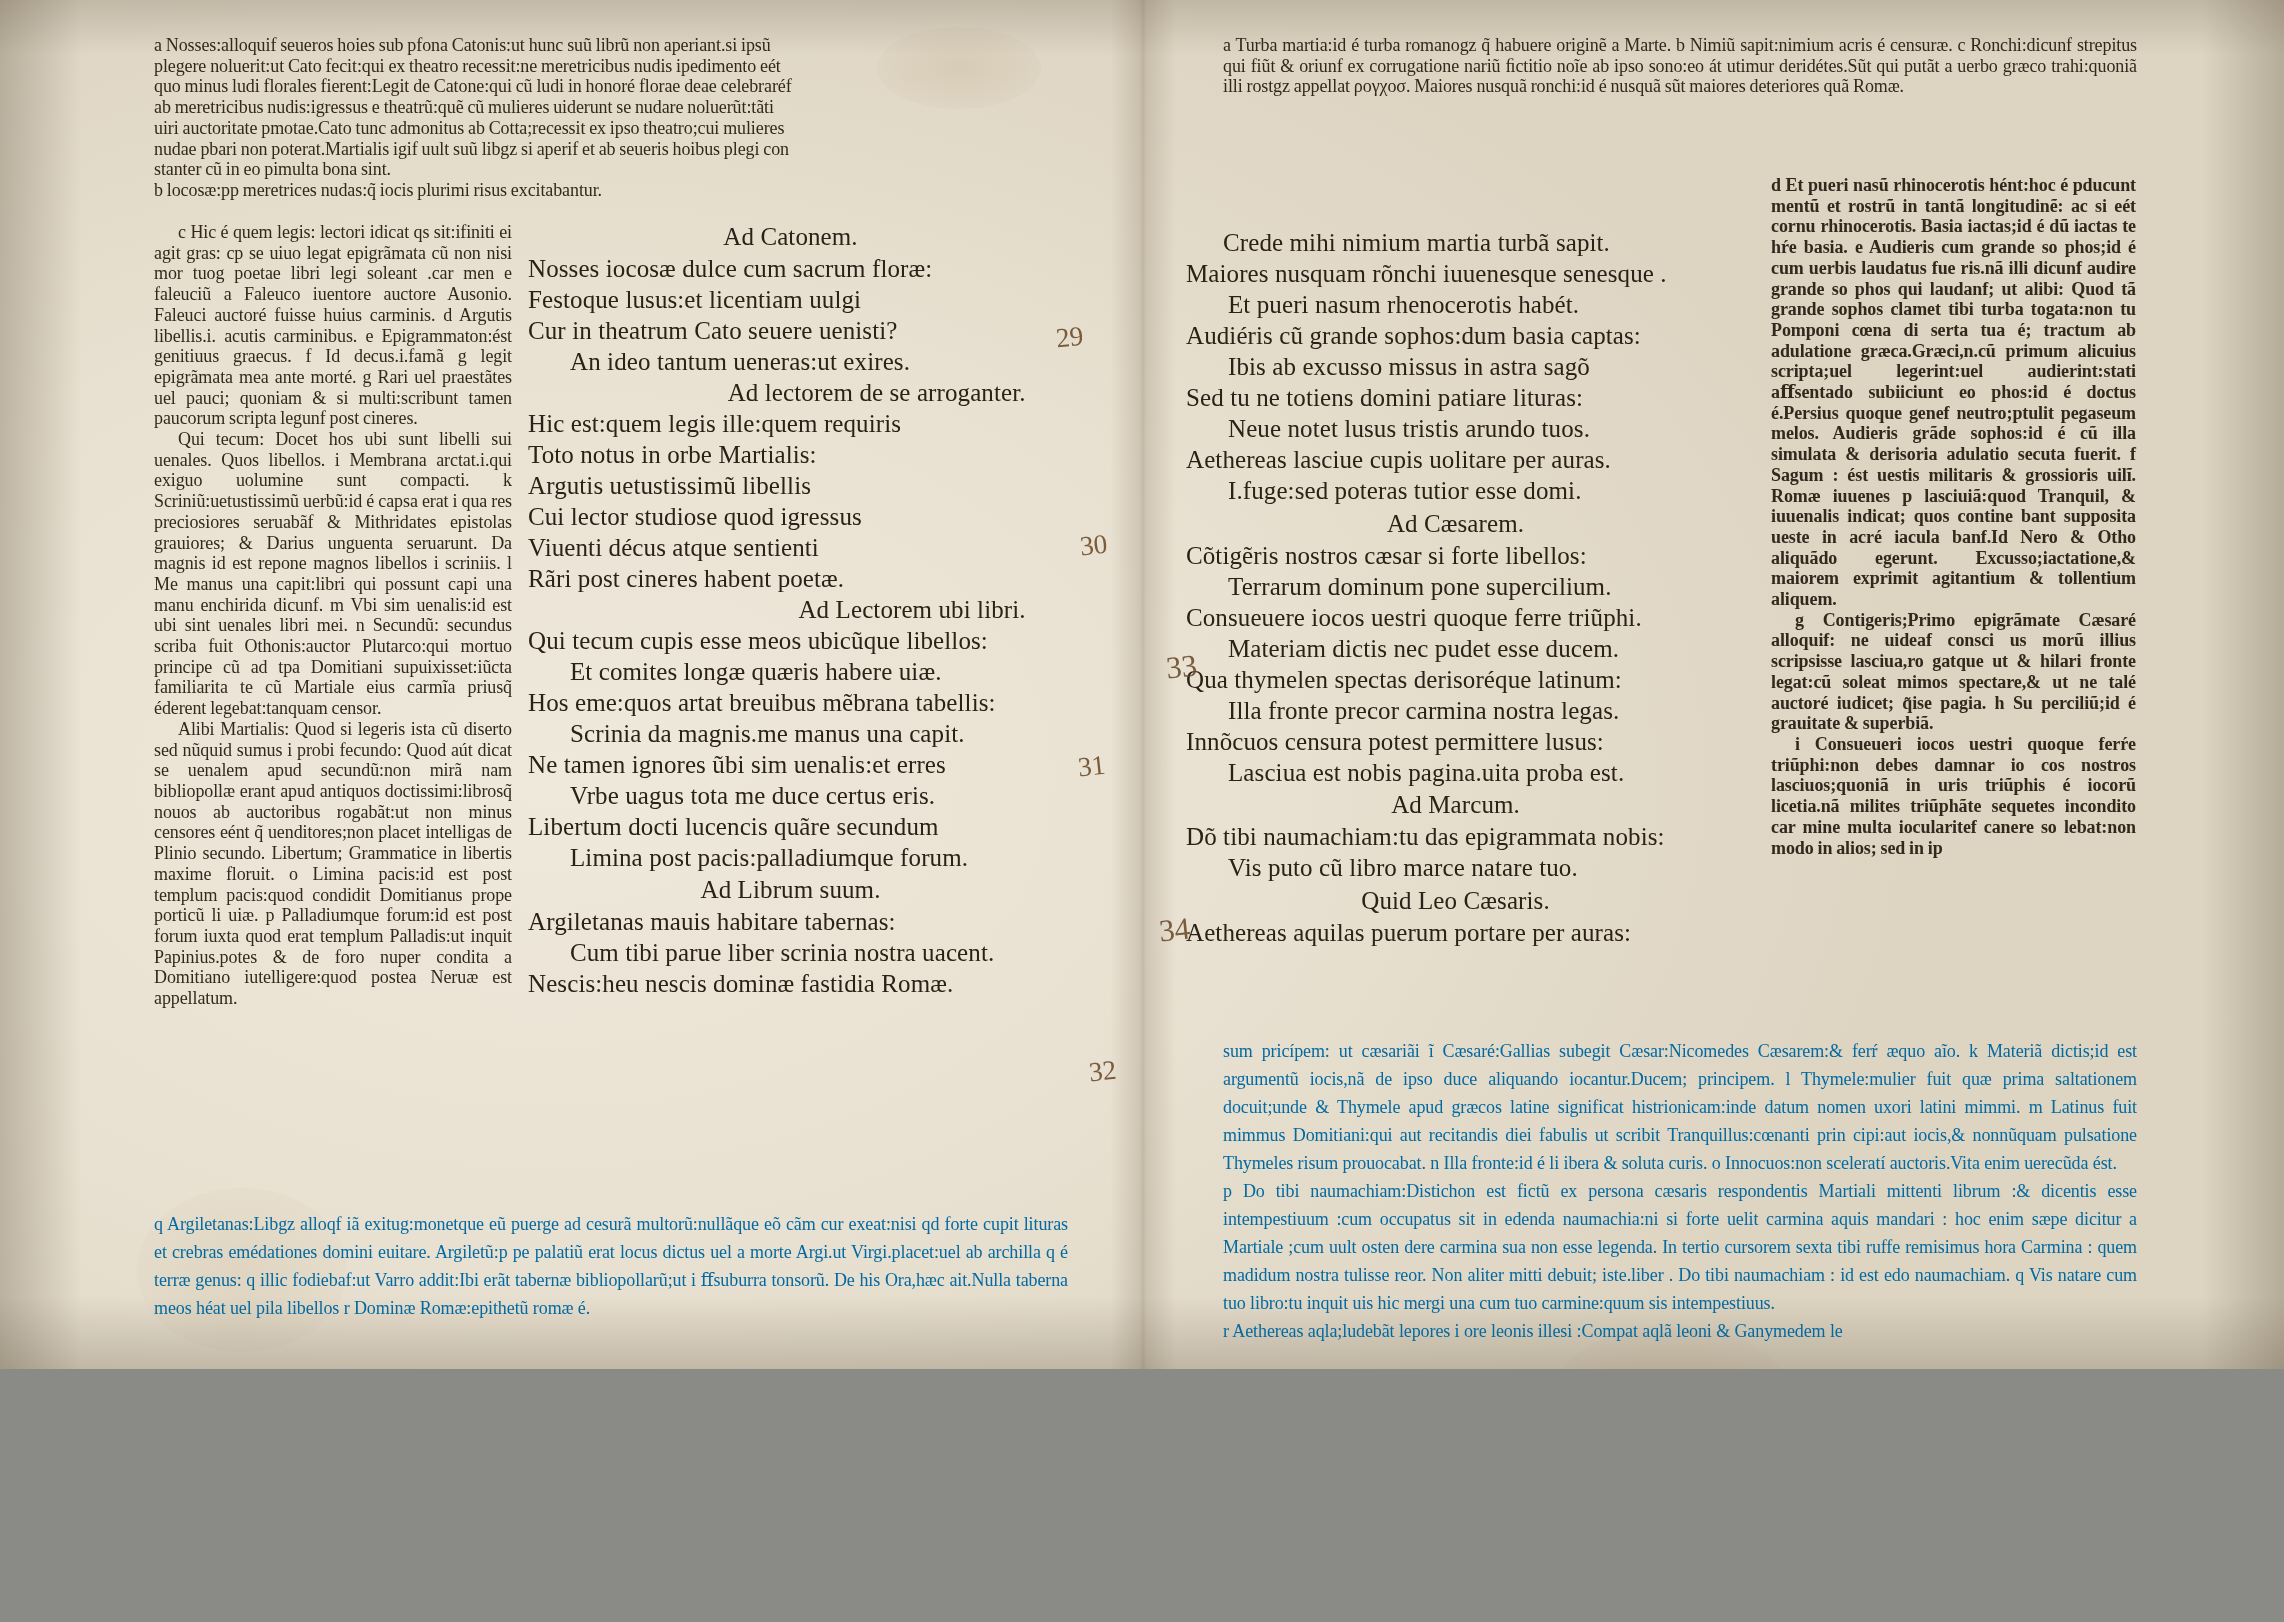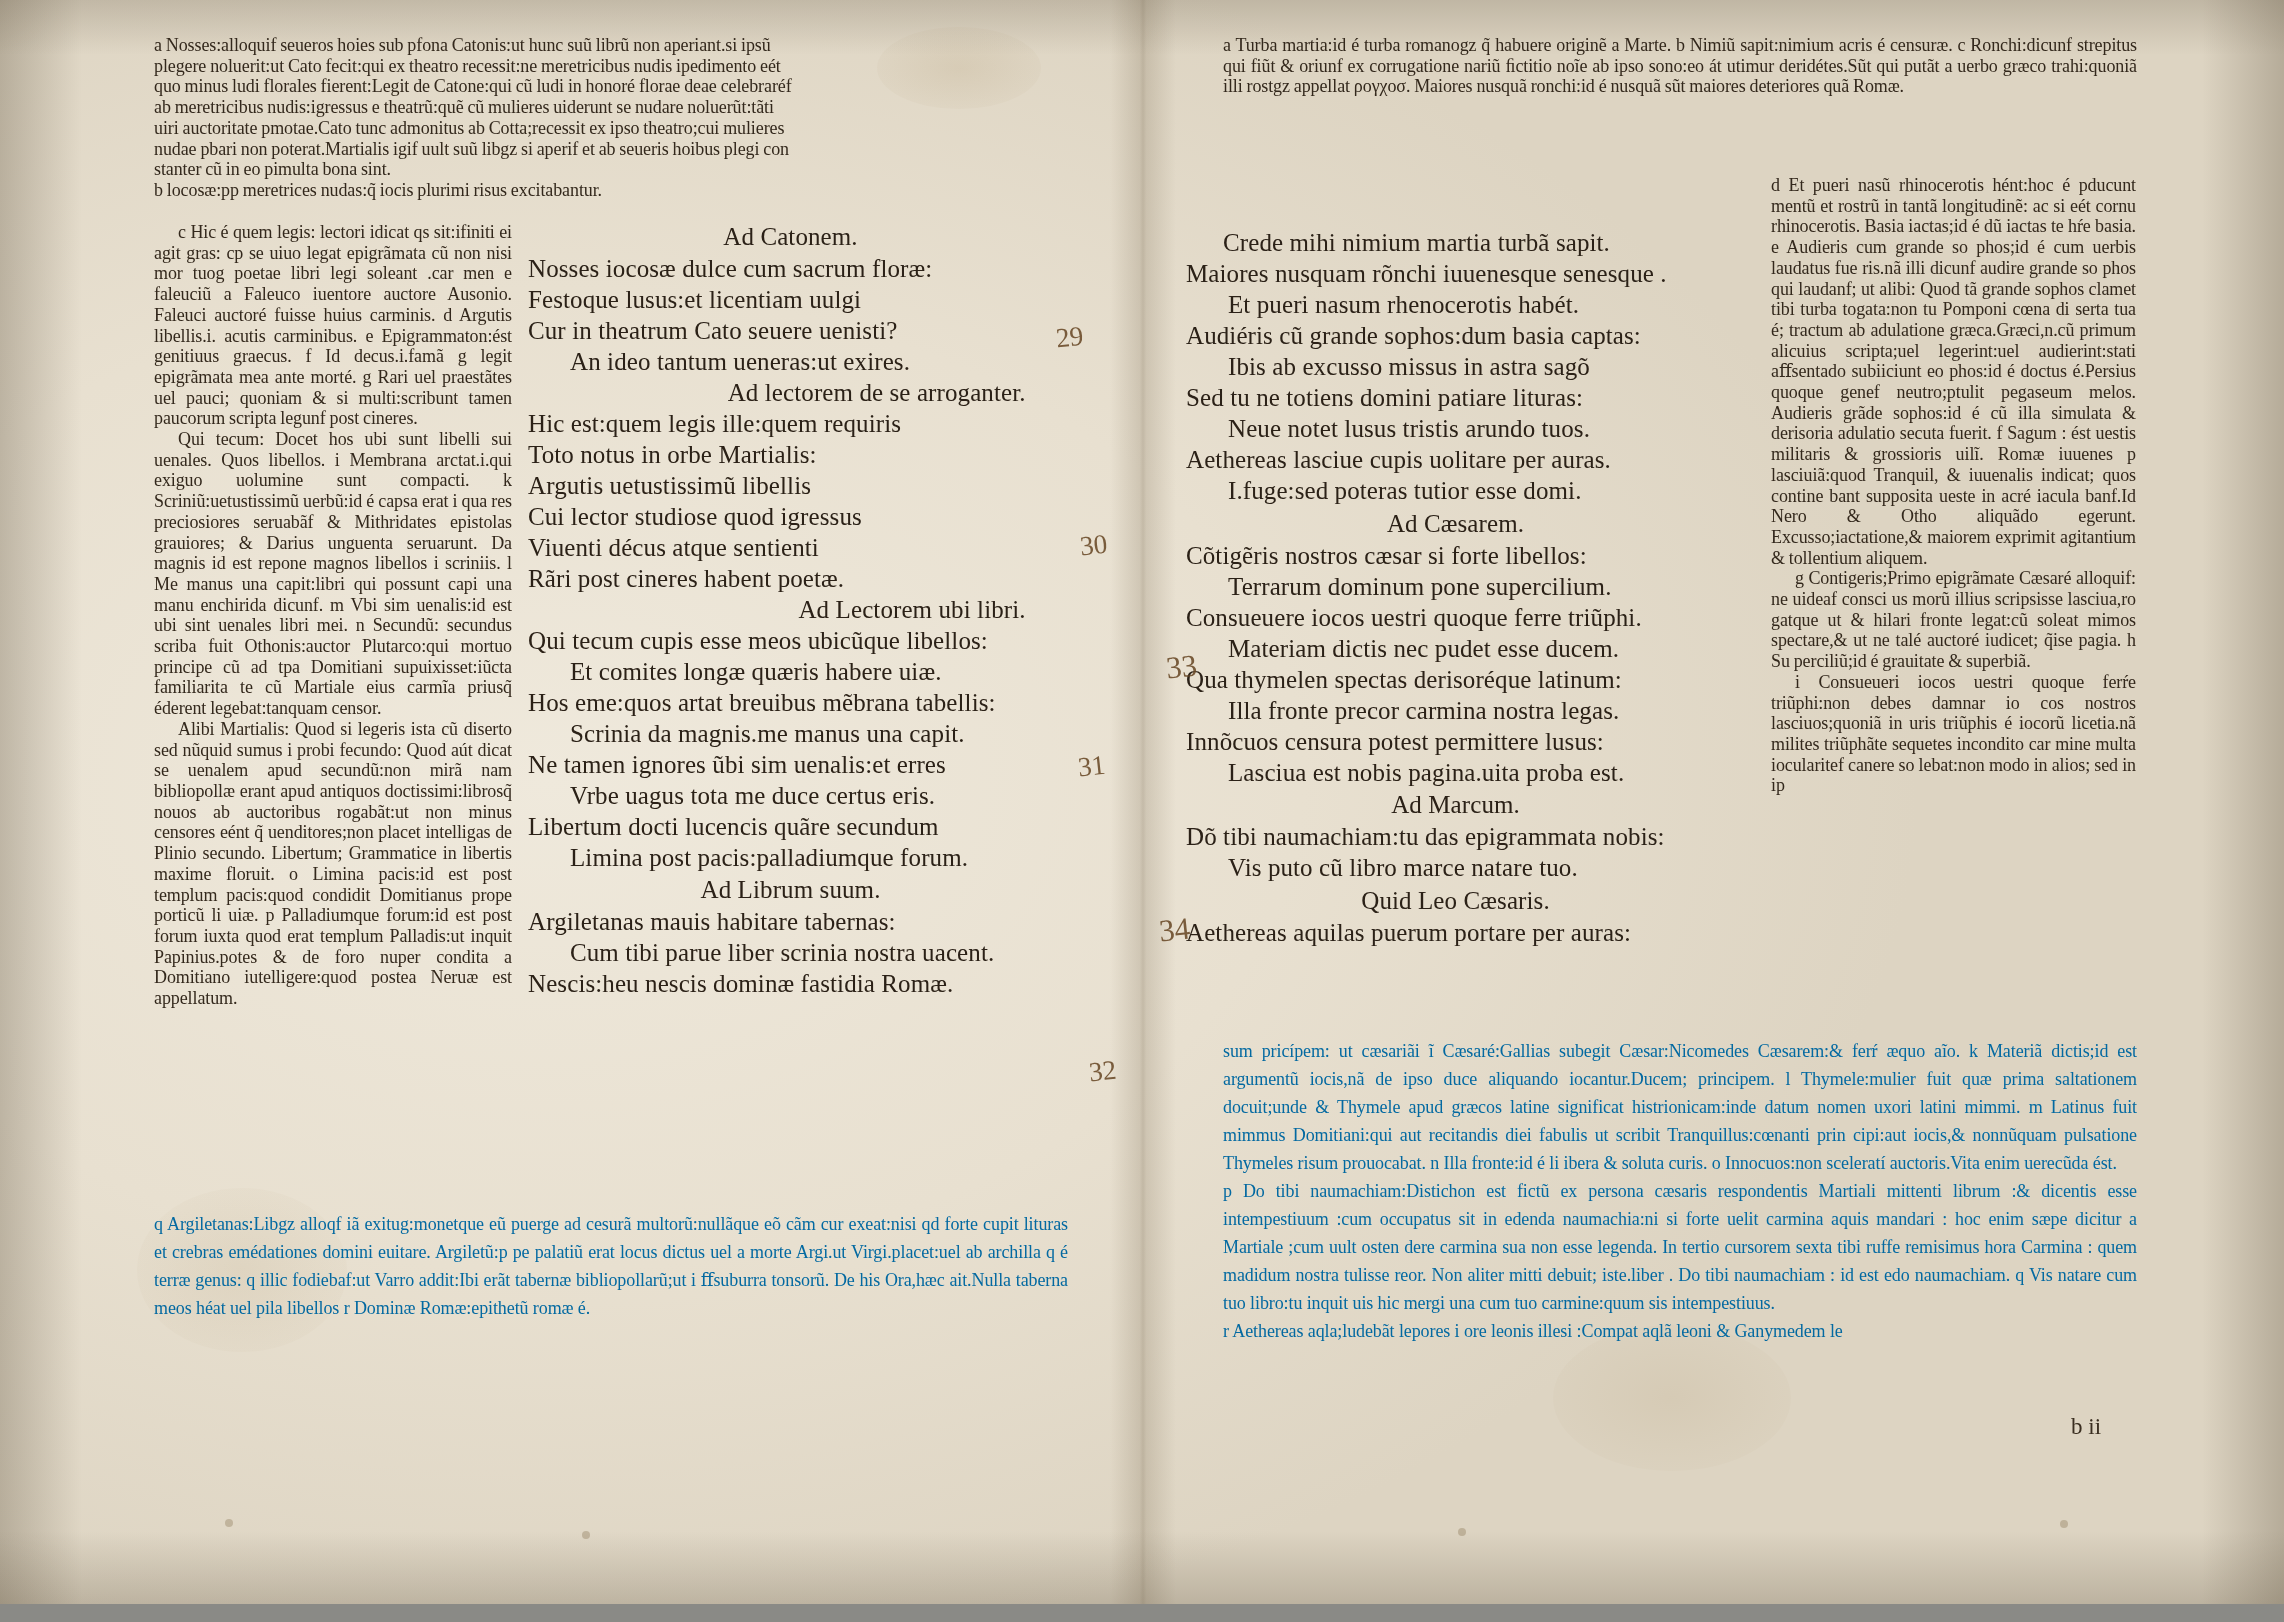--- a/index.html
+++ b/index.html
@@ -3,21 +3,21 @@
 <meta charset="utf-8">
 <style>
   html, body {
     margin: 0;
     padding: 0;
     background: #8a8a86;
   }
   #page {
     position: relative;
     width: 2284px;
-    height: 1604px;
+    height: 1369px;
     background: #d9d2c2;
     overflow: hidden;
     font-family: "Liberation Serif", "DejaVu Serif", serif;
     color: #2a2118;
   }
   
   .paper {
     position: absolute;
     top: 0; left: 0;
     width: 2284px; height: 1623px;
@@ -178,21 +178,21 @@
   </div>
 
   <div class="col bottom-notes" style="left:154px; top:1210px; width:914px;">
     <p>q  Argiletanas:Libgz alloqf iã exitug:monetque eũ puerge ad cesurã multorũ:nullãque eõ cãm cur exeat:nisi qd forte cupit lituras et crebras emédationes domini euitare. Argiletũ:p pe palatiũ erat locus dictus uel a morte Argi.ut Virgi.placet:uel ab archilla q é terræ genus: q illic fodiebaf:ut Varro addit:Ibi erãt tabernæ bibliopollarũ;ut i ﬀsuburra tonsorũ. De his Ora,hæc ait.Nulla taberna meos héat uel pila libellos    r  Dominæ Romæ:epithetũ romæ é.</p>
   </div>
 
   <div class="col cmt" style="left:1223px; top:35px; width:914px;">
     <p>a  Turba martia:id é turba romanogz q̃ habuere originẽ a Marte.   b  Nimiũ sapit:nimium acris é censuræ.  c  Ronchi:dicunf strepitus qui fiũt &amp; oriunf ex corrugatione nariũ ﬁctitio noĩe ab ipso sono:eo át utimur deridétes.Sũt qui putãt a uerbo græco trahi:quoniã illi rostgz appellat ρoγχoσ.  Maiores nusquã ronchi:id é nusquã sũt maiores deteriores quã Romæ.</p>
   </div>
 
-  <div class="col cmt" style="left:1771px; top:175px; width:365px;">
+  <div class="col cmt" style="left:1771px; top:175px; width:365px;font-weight:bold;">
     <p>d  Et pueri nasũ rhinocerotis hént:hoc é pducunt mentũ et rostrũ in tantã longitudinẽ: ac si eét cornu rhinocerotis.  Basia iactas;id é dũ iactas te hŕe basia.  e  Audieris cum grande so phos;id é cum uerbis laudatus fue ris.nã illi dicunf audire grande so phos qui laudanf; ut alibi: Quod tã grande sophos clamet tibi turba togata:non tu Pomponi cœna di serta tua é; tractum ab adulatione græca.Græci,n.cũ primum alicuius scripta;uel legerint:uel audierint:stati aﬀsentado subiiciunt eo phos:id é doctus é.Persius quoque genef neutro;ptulit pegaseum melos. Audieris grãde sophos:id é cũ illa simulata &amp; derisoria adulatio secuta fuerit.  f  Sagum : ést uestis militaris &amp; grossioris uilĩ. Romæ iuuenes p lasciuiã:quod Tranquil, &amp; iuuenalis indicat; quos contine bant supposita ueste in acré iacula banf.Id Nero &amp; Otho aliquãdo egerunt. Excusso;iactatione,&amp; maiorem exprimit agitantium &amp; tollentium aliquem.</p>
     <p class="ind">g  Contigeris;Primo epigrãmate Cæsaré alloquif: ne uideaf consci us morũ illius scripsisse lasciua,ro gatque ut &amp; hilari fronte legat:cũ soleat mimos spectare,&amp; ut ne talé auctoré iudicet; q̃ise pagia.  h  Su perciliũ;id é grauitate &amp; superbiã.</p>
     <p class="ind">i  Consueueri iocos uestri quoque ferŕe triũphi:non debes damnar io cos nostros lasciuos;quoniã in uris triũphis é iocorũ licetia.nã milites triũphãte sequetes incondito car mine multa iocularitef canere so lebat:non modo in alios; sed in ip</p>
   </div>
 
   <div class="col verse" style="left:1186px; top:227px; width:539px;">
     <p style="padding-left:37px;">Crede mihi nimium martia turbã sapit.</p>
     <p>Maiores nusquam rõnchi iuuenesque senesque .</p>
     <p class="hang">Et pueri nasum rhenocerotis habét.</p>
     <p>Audiéris cũ grande sophos:dum basia captas:</p>

